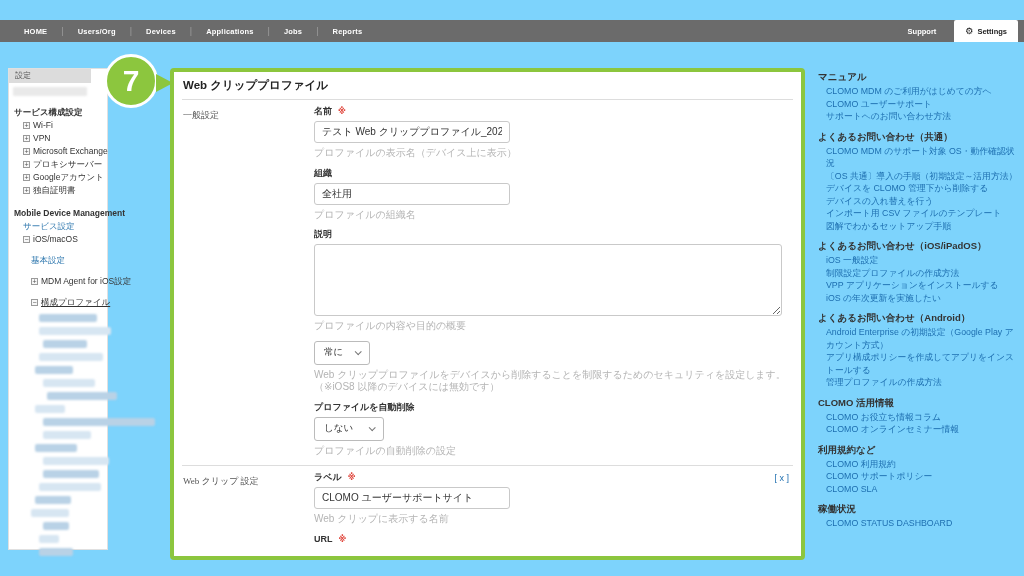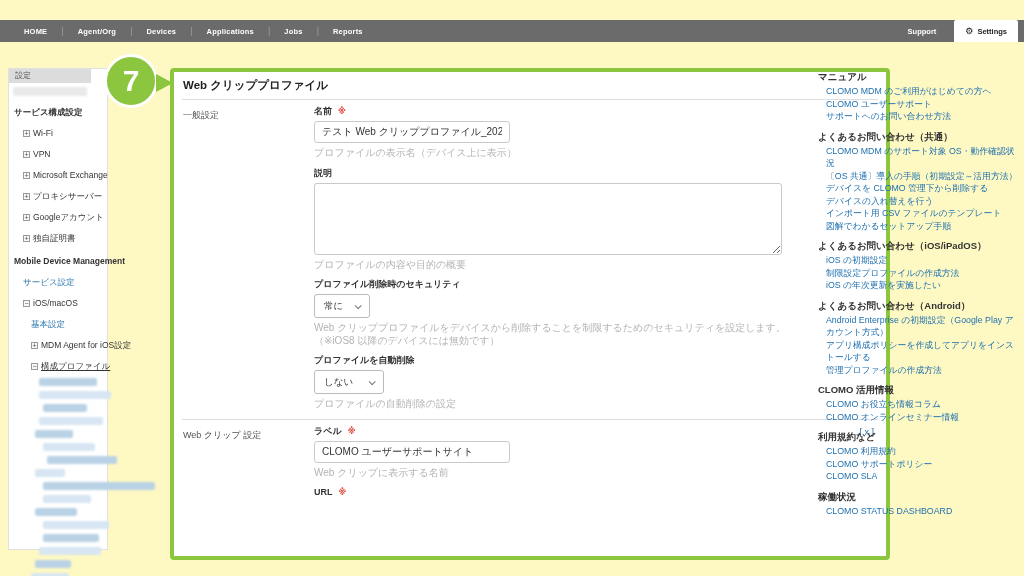--- a/index.html
+++ b/index.html
@@ -1,18 +1,18 @@
 <!DOCTYPE html>
 <html><head>
 <meta charset="utf-8">
 <style>
   * { margin:0; padding:0; box-sizing:border-box; }
   html,body { width:1024px; height:576px; background:#fff; overflow:hidden;
     font-family:"Liberation Sans","DejaVu Sans",sans-serif; }
-  .screen { position:relative; width:1024px; height:576px; background:#fef9c3; }
+  .screen { position:relative; width:1024px; height:576px; background:#7dd3fc; }
 
   
   .navbar { position:absolute; left:0; top:20px; width:1024px; height:22px;
     background:#6b6b6b; display:flex; align-items:stretch; }
   .nav-left { display:flex; align-items:center; padding-left:10px; }
   .nav-item { color:#fff; font-size:7.5px; font-weight:bold; padding:0 14px;
     letter-spacing:.2px; cursor:default; }
   .nav-sep { color:#9d9d9d; font-size:9px; }
   .nav-right { margin-left:auto; display:flex; align-items:stretch; }
   .nav-support { color:#fff; font-size:7.5px; font-weight:bold; display:flex;
@@ -25,48 +25,48 @@
   
   .sidebar { position:absolute; left:8px; top:68px; width:100px; height:482px;
     border:1px solid #e0e0e0; background:#fff; overflow:visible; }
   .sidebar-header { width:82px; height:14px; background:#dcdcdc; color:#555;
     font-size:8px; line-height:14px; padding-left:6px; }
   .sidebar-redacted-header { width:74px; height:9px; background:#e9e9e9;
     margin:4px 0 0 4px; border-radius:1px; filter:blur(1px); }
   .tree { font-size:8.5px; color:#333; margin-top:9px; white-space:nowrap; }
   .tree-group-title { font-weight:bold; padding-left:5px; line-height:13px; margin-top:10px; }
   .tree-row { line-height:13px; display:flex; align-items:center; gap:3px; }
-  .lvl1 { padding-left:14px;margin-top:8px; } .lvl2 { padding-left:22px;margin-top:8px; }
+  .lvl1 { padding-left:14px; } .lvl2 { padding-left:22px;margin-top:8px; }
   .expander { width:7px; height:7px; border:1px solid #9a9a9a; background:#f7f7f7;
     display:inline-flex; align-items:center; justify-content:center;
     font-size:7px; line-height:6px; color:#555; flex:none; }
   .tree-link { color:#2e77ae; }
   .tree-current { color:#333; text-decoration:underline; }
   .redacted { height:8px; border-radius:2px; background:#b9d2e6; margin-top:5px;
     filter:blur(1.2px); }
   .redacted.lt { background:#d7e6f2; }
 
   
   .callout-badge { position:absolute; left:104px; top:54px; width:54px; height:54px;
     background:#8cc63e; border:3px solid #fff; border-radius:50%; z-index:6;
     display:flex; align-items:center; justify-content:center;
     color:#fff; font-size:30px; font-weight:bold; }
   .callout-tail { position:absolute; left:156px; top:74px; width:0; height:0; z-index:6;
     border-top:9px solid transparent; border-bottom:9px solid transparent;
     border-left:17px solid #8cc63e; }
 
   
-  .main { position:absolute; left:170px; top:68px; width:720px; height:492px;
+  .main { position:absolute; left:170px; top:68px; width:635px; height:492px;
     border:4px solid #8cc63e; border-radius:4px; background:#fff;
     overflow:hidden; padding:3px 8px 0 8px; }
   .main-title { font-size:11.5px; font-weight:bold; color:#222;
     padding:3px 0 6px 1px; border-bottom:1px solid #ddd; }
   .form-section { display:flex; padding-top:6px; }
   .form-section.bordered { border-top:1px solid #ddd; margin-top:0; }
-  .section-label { width:132px; flex:none; font-size:9px; color:#555; padding:3px 0 0 1px; }
+  .section-label { width:132px; flex:none; font-size:9px; color:#555; padding:3px 0 0 1px;font-family:Liberation Serif, serif; }
   .fields { flex:1; position:relative; }
   .fgroup { margin-bottom:8px; }
   .flabel { font-size:9px; font-weight:bold; color:#333; margin-bottom:4px;
     display:flex; gap:6px; align-items:center; line-height:11px; }
   .req { color:#e0443a; font-size:8px; font-weight:bold; }
   .tinput { border:1px solid #c9c9c9; border-radius:3px; height:22px; padding:0 7px;
     font-size:10px; color:#333; font-family:inherit; background:#fff; display:block; }
   .w-name { width:196px; }
   textarea.tinput { width:468px; height:72px; padding:5px 7px; resize:both; }
   .help-text { font-size:10px; color:#b4b4b4; margin-top:4px; line-height:12.5px;
@@ -87,21 +87,21 @@
 </style>
 </head>
 <body>
 
 <div class="screen">
 
   <div class="navbar">
     <div class="nav-left">
       <span class="nav-item">HOME</span>
       <span class="nav-sep">|</span>
-      <span class="nav-item">Agent/Org</span>
+      <span class="nav-item">Users/Org</span>
       <span class="nav-sep">|</span>
       <span class="nav-item">Devices</span>
       <span class="nav-sep">|</span>
       <span class="nav-item">Applications</span>
       <span class="nav-sep">|</span>
       <span class="nav-item">Jobs</span>
       <span class="nav-sep">|</span>
       <span class="nav-item">Reports</span>
     </div>
     <div class="nav-right">
@@ -199,33 +199,37 @@
 
         <div class="fgroup">
           <div class="flabel">
             <span>名前</span>
             <span class="req">※</span>
           </div>
           <input class="tinput w-name" value="テスト Web クリッププロファイル_20251" style="">
           <div class="help-text">プロファイルの表示名（デバイス上に表示）</div>
         </div>
 
+        <div class="fgroup">
+          <div class="flabel">
+            <span>組織</span>
+          </div>
+          <input class="tinput w-name" value="全社用" style="">
+          <div class="help-text">プロファイルの組織名</div>
+        </div>
 
         <div class="fgroup">
           <div class="flabel">
             <span>説明</span>
           </div>
           <textarea class="tinput" style=""></textarea>
           <div class="help-text">プロファイルの内容や目的の概要</div>
         </div>
 
         <div class="fgroup">
-          <div class="flabel">
-            <span>プロファイル削除時のセキュリティ</span>
-          </div>
           <div class="pselect sel-sec">
             <span>常に</span>
             <span class="chev"></span>
           </div>
           <div class="help-text">Web クリッププロファイルをデバイスから削除することを制限するためのセキュリティを設定します。（※iOS8 以降のデバイスには無効です）</div>
         </div>
 
         <div class="fgroup">
           <div class="flabel">
             <span>プロファイルを自動削除</span>
@@ -280,22 +284,23 @@
       <div class="hp-link">CLOMO MDM のサポート対象 OS・動作確認状況</div>
       <div class="hp-link">〔OS 共通〕導入の手順（初期設定～活用方法）</div>
       <div class="hp-link">デバイスを CLOMO 管理下から削除する</div>
       <div class="hp-link">デバイスの入れ替えを行う</div>
       <div class="hp-link">インポート用 CSV ファイルのテンプレート</div>
       <div class="hp-link">図解でわかるセットアップ手順</div>
     </div>
 
     <div class="hp-section">
       <div class="hp-title">よくあるお問い合わせ（iOS/iPadOS）</div>
-      <div class="hp-link">iOS の初期設定</div>
+      <div class="hp-link">iOS 一般設定</div>
       <div class="hp-link">制限設定プロファイルの作成方法</div>
+      <div class="hp-link">VPP アプリケーションをインストールする</div>
       <div class="hp-link">iOS の年次更新を実施したい</div>
     </div>
 
     <div class="hp-section">
       <div class="hp-title">よくあるお問い合わせ（Android）</div>
       <div class="hp-link">Android Enterprise の初期設定（Google Play アカウント方式）</div>
       <div class="hp-link">アプリ構成ポリシーを作成してアプリをインストールする</div>
       <div class="hp-link">管理プロファイルの作成方法</div>
     </div>
 

